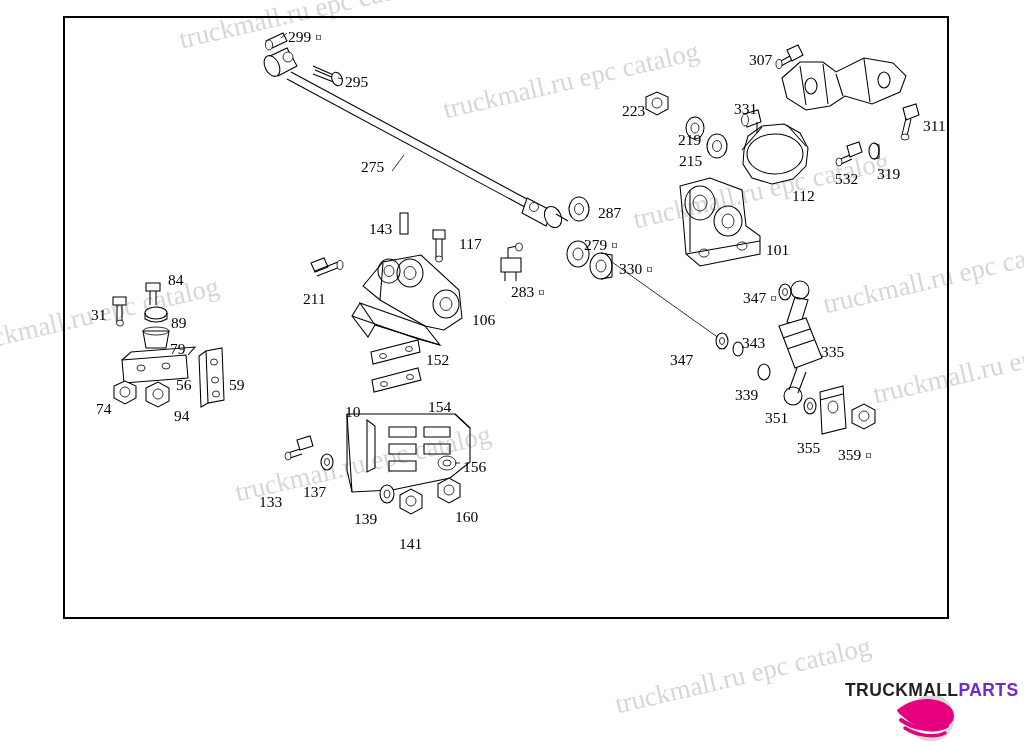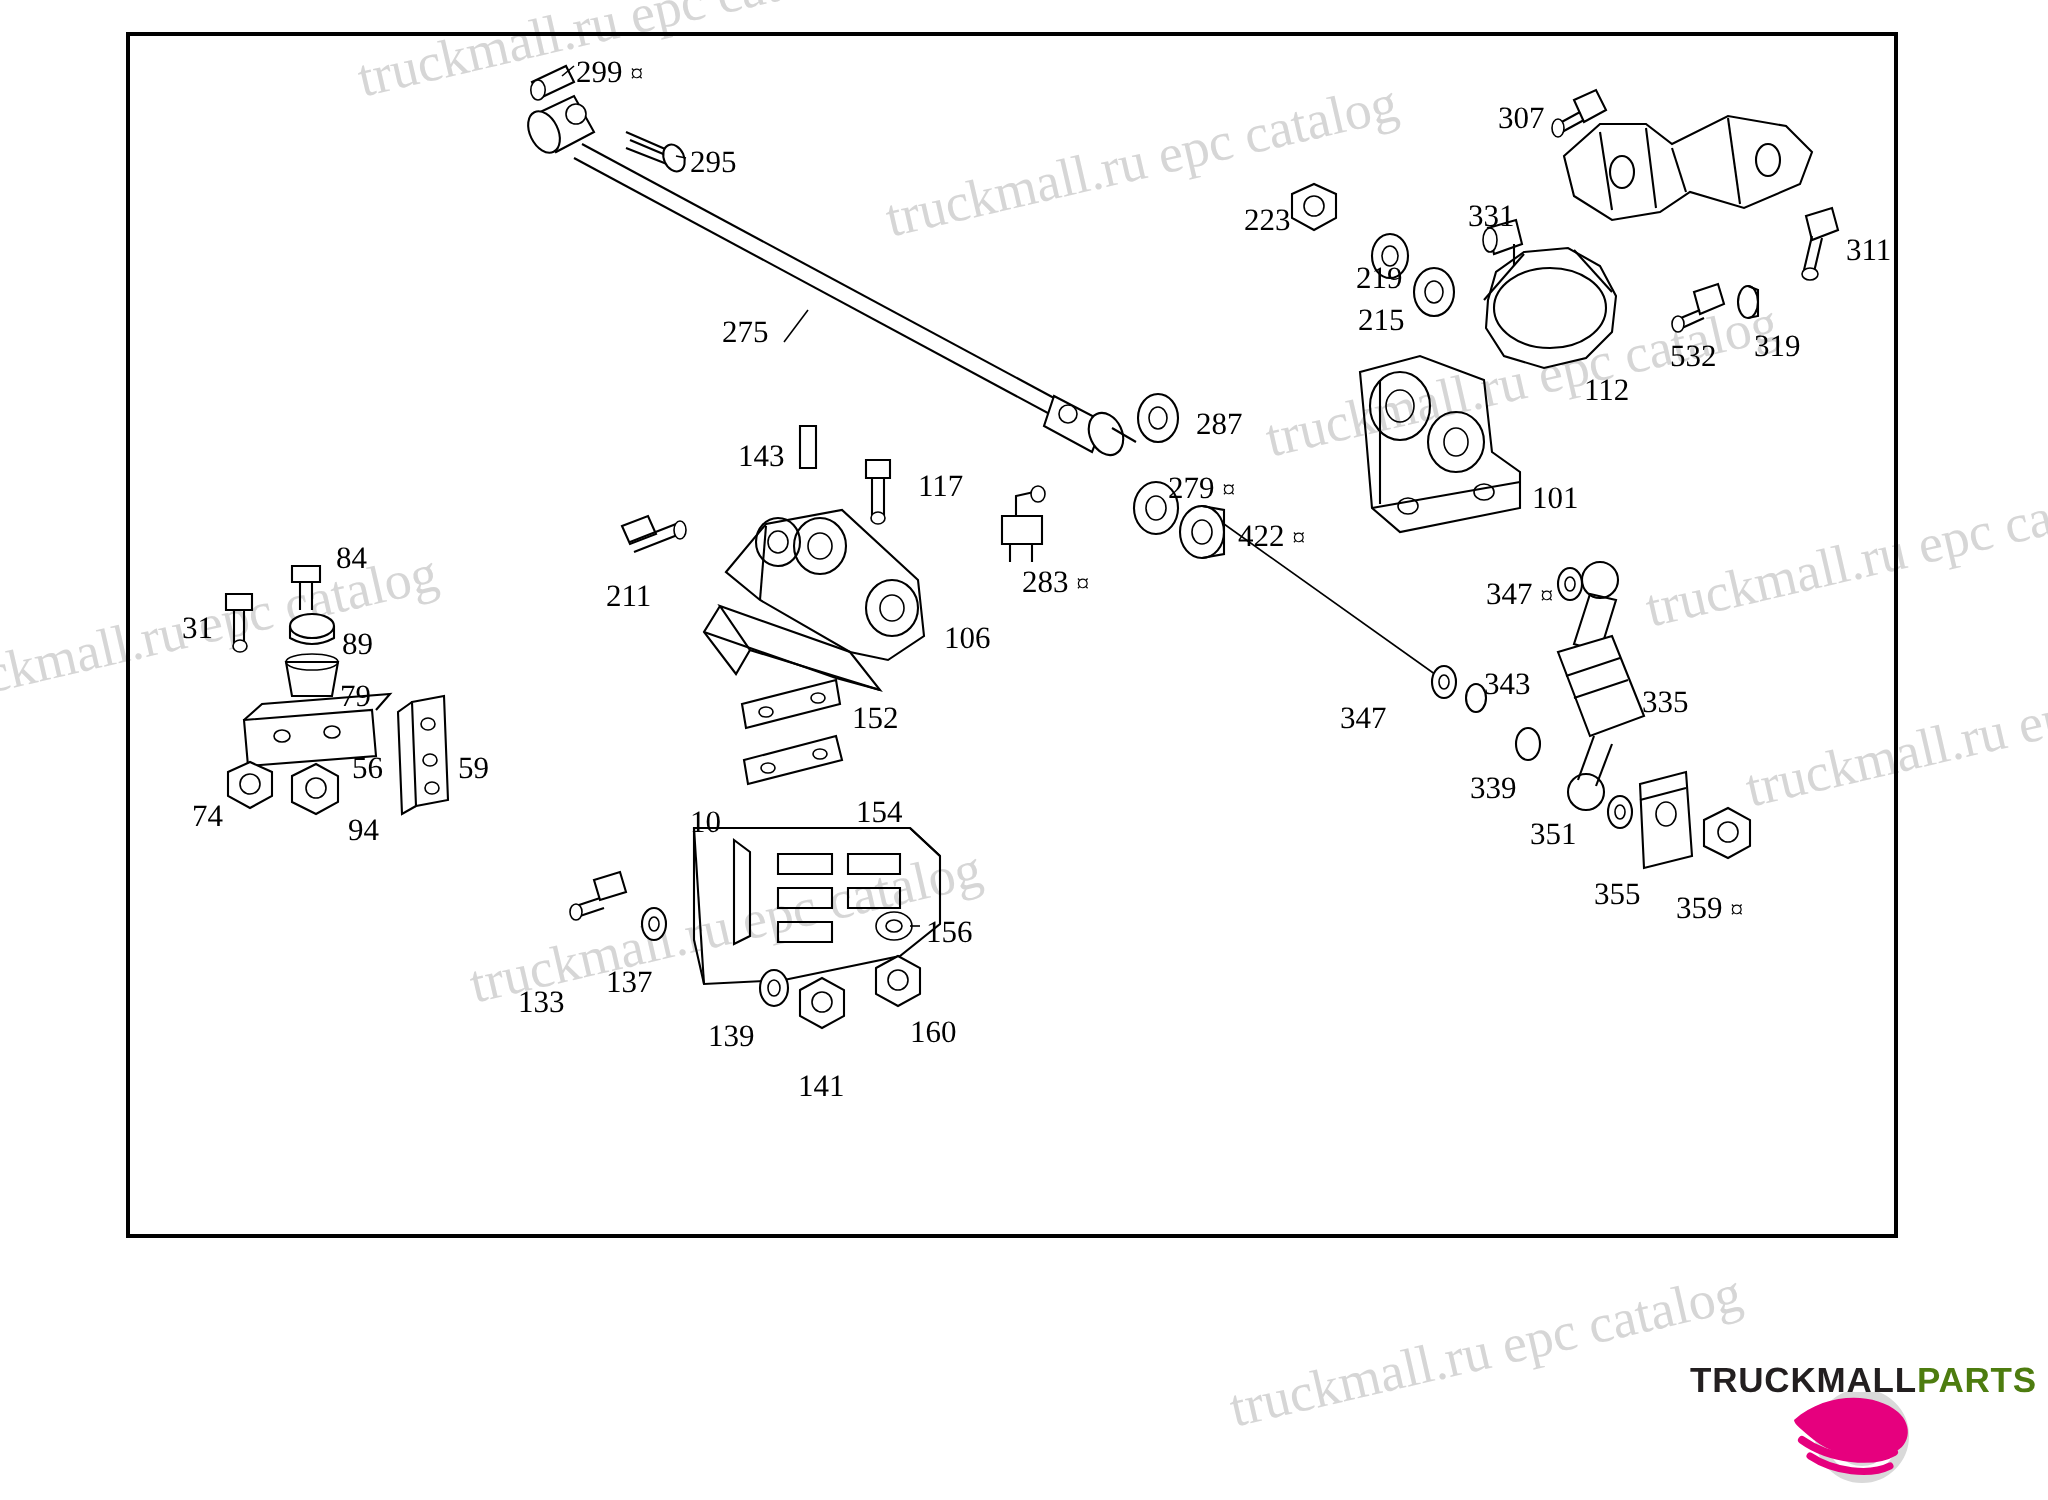--- a/index.html
+++ b/index.html
@@ -86,21 +86,21 @@
     position: absolute;
     left: 0;
     top: 8px;
     font-family: "Liberation Sans", sans-serif;
     font-size: 17.5px;
     font-weight: bold;
     letter-spacing: 0.4px;
     color: #231f20;
     white-space: nowrap;
   }
-  .logo-text .pink { color: #4d7c0f; }
+  .logo-text .pink { color: #6d28d9; }
 </style>
 </head>
 <body>
 
 <div id="stage">
 
   <div class="watermark-layer">
     <div class="wm" style="left:176px;top:25px;">truckmall.ru epc catalog</div>
     <div class="wm" style="left:440px;top:95px;">truckmall.ru epc catalog</div>
     <div class="wm" style="left:630px;top:205px;">truckmall.ru epc catalog</div>
@@ -385,21 +385,21 @@
   <div class="label" style="left:678px;top:132px;"><span>219</span></div>
   <div class="label" style="left:679px;top:153px;"><span>215</span></div>
   <div class="label" style="left:835px;top:171px;"><span>532</span></div>
   <div class="label" style="left:877px;top:166px;"><span>319</span></div>
   <div class="label" style="left:792px;top:188px;"><span>112</span></div>
   <div class="label" style="left:598px;top:205px;"><span>287</span></div>
   <div class="label" style="left:369px;top:221px;"><span>143</span></div>
   <div class="label" style="left:459px;top:236px;"><span>117</span></div>
   <div class="label" style="left:584px;top:237px;"><span>279</span> <span class="mark">¤</span></div>
   <div class="label" style="left:766px;top:242px;"><span>101</span></div>
-  <div class="label" style="left:619px;top:261px;"><span>422</span> <span class="mark">¤</span></div>
+  <div class="label" style="left:619px;top:261px;"><span>330</span> <span class="mark">¤</span></div>
   <div class="label" style="left:303px;top:291px;"><span>211</span></div>
   <div class="label" style="left:511px;top:284px;"><span>283</span> <span class="mark">¤</span></div>
   <div class="label" style="left:168px;top:272px;"><span>84</span></div>
   <div class="label" style="left:743px;top:290px;"><span>347</span> <span class="mark">¤</span></div>
   <div class="label" style="left:91px;top:307px;"><span>31</span></div>
   <div class="label" style="left:171px;top:315px;"><span>89</span></div>
   <div class="label" style="left:472px;top:312px;"><span>106</span></div>
   <div class="label" style="left:170px;top:341px;"><span>79</span></div>
   <div class="label" style="left:742px;top:335px;"><span>343</span></div>
   <div class="label" style="left:821px;top:344px;"><span>335</span></div>

